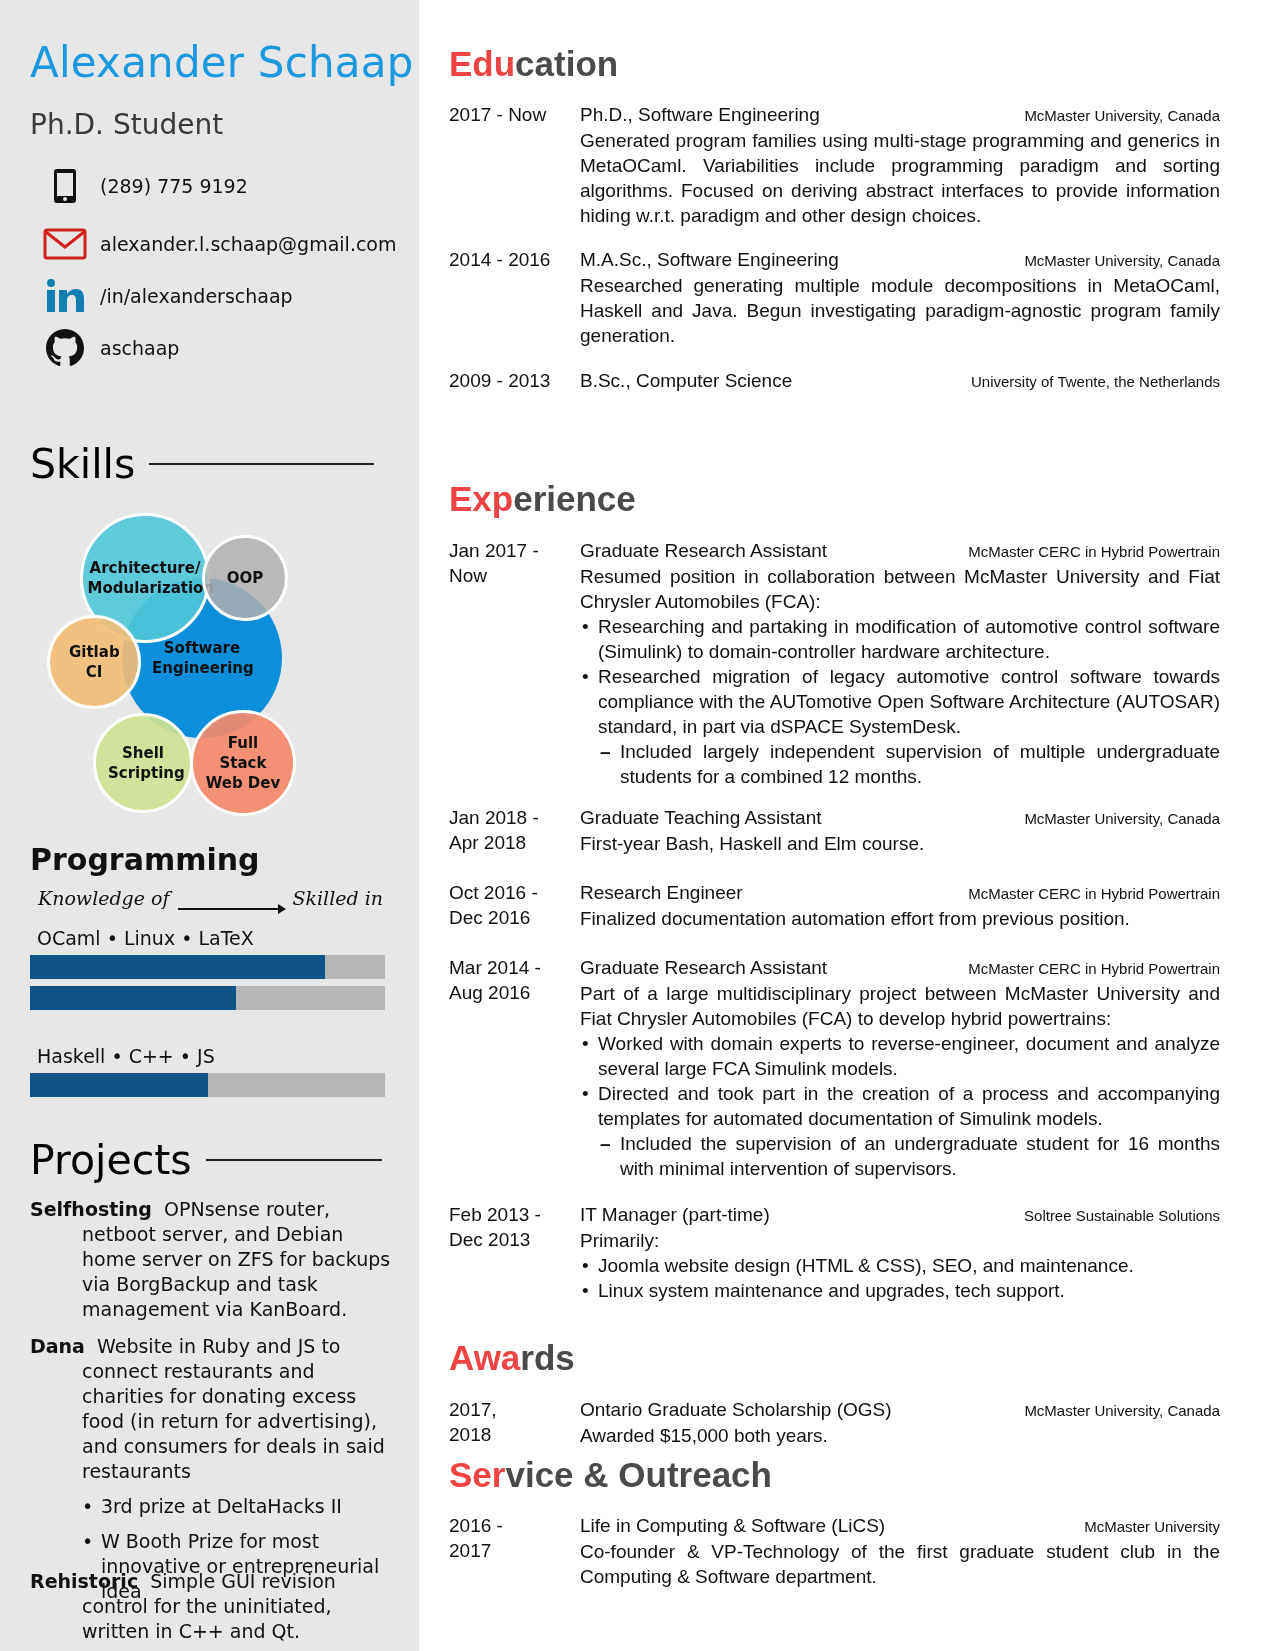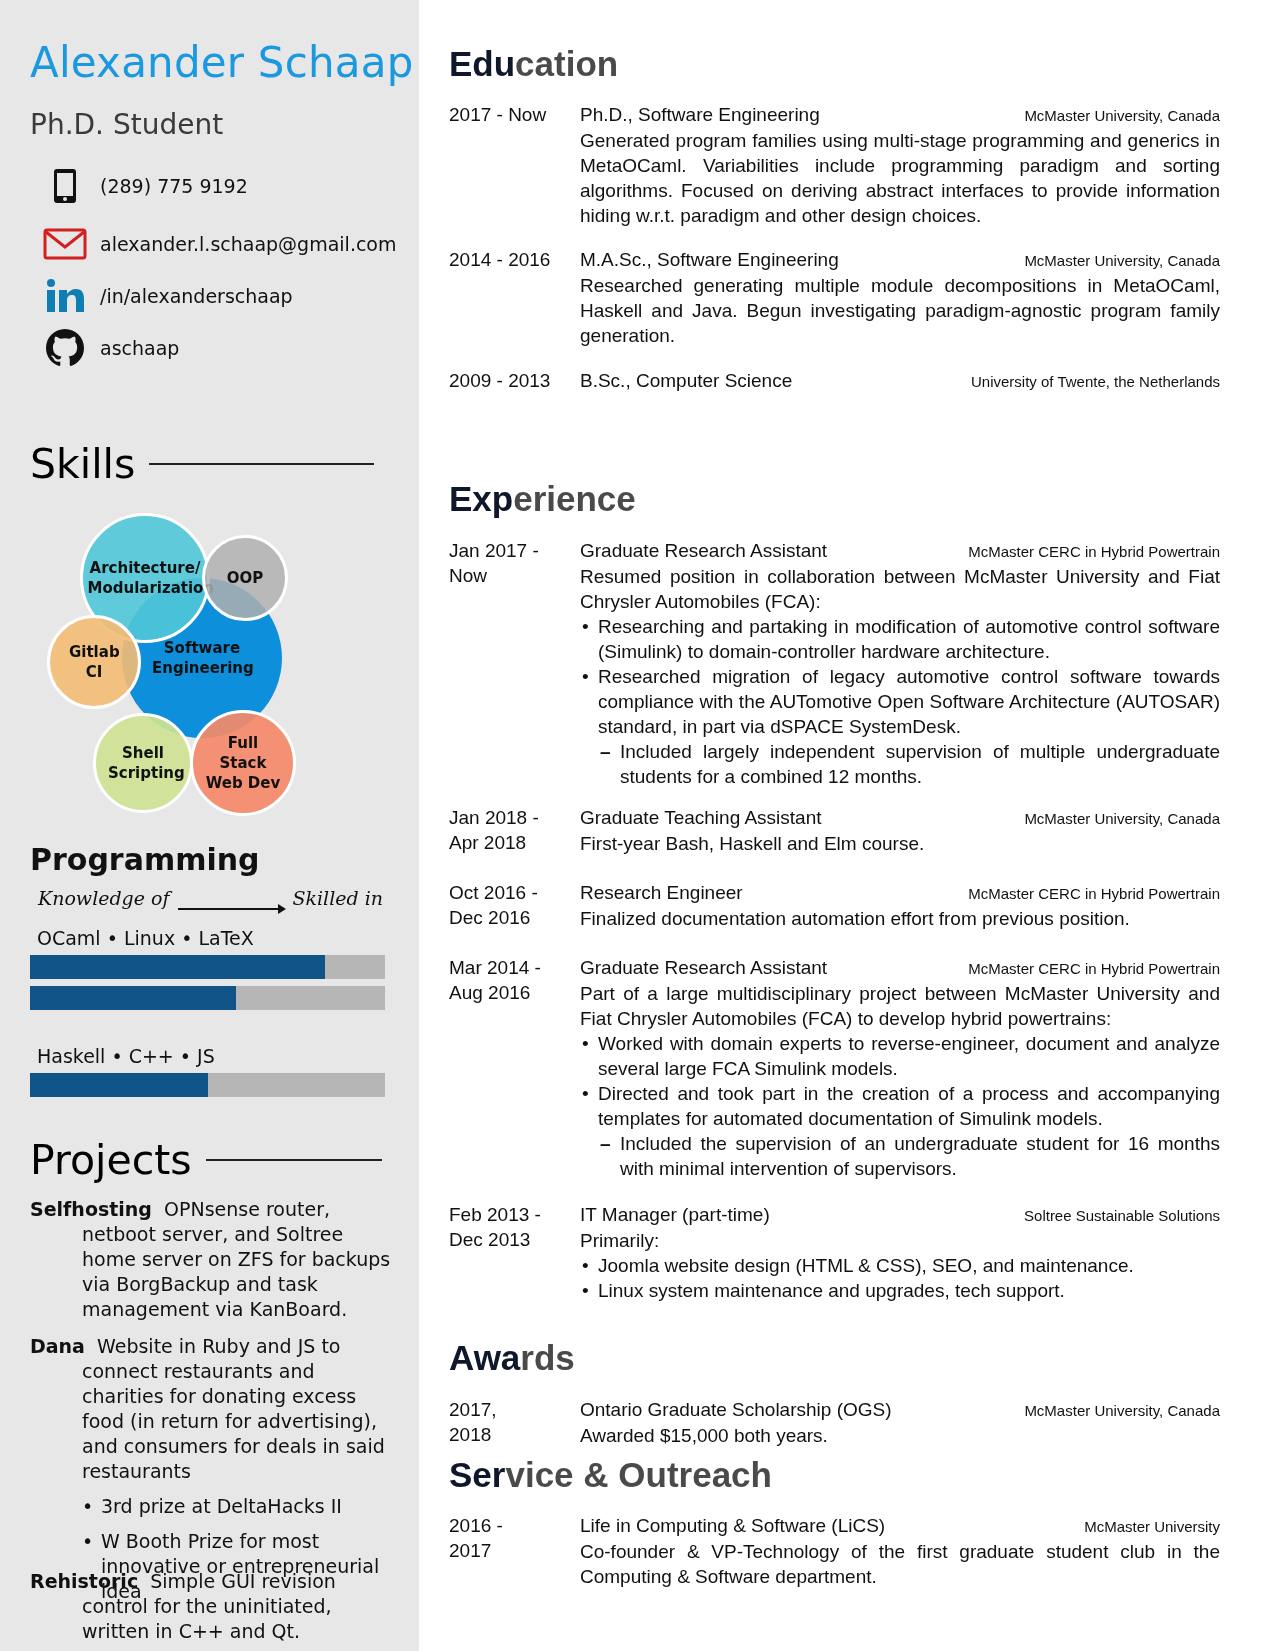--- a/index.html
+++ b/index.html
@@ -23,21 +23,21 @@
   .skill-row .lbl{font-size:19px;margin-left:7px;height:28px;line-height:28px}
   .bar{height:24px;background:#b6b6b6;position:relative;margin-top:3px}
   .bar .fill{position:absolute;left:0;top:0;bottom:0;background:#105387}
   .proj{position:absolute;left:30px;width:372px;font-size:19px;line-height:25px;color:#111}
   .proj .pname{font-weight:bold}
   .proj .pdesc{padding-left:52px;text-indent:-52px}
   .proj ul{list-style:none;margin:10px 0 0 52px}
   .proj li{position:relative;padding-left:19px;margin-bottom:10px}
   .proj li:before{content:"•";position:absolute;left:0}
   .h2{position:absolute;left:449px;font-size:35px;font-weight:bold;color:#4a4a4a;font-family:"Liberation Sans","DejaVu Sans",sans-serif}
-  .h2 .acc{color:#0f172a}
+  .h2 .acc{color:#ef4444}
   .entry{position:absolute;left:449px;width:770px;font-size:19px;line-height:25px;color:#111;font-family:"Liberation Sans","DejaVu Sans",sans-serif}
   .entry .date{position:absolute;left:0;top:0;width:125px}
   .entry .body{margin-left:131px;width:640px}
   .entry .hd{display:flex;justify-content:space-between;align-items:baseline}
   .entry .role{font-weight:normal}
   .entry .org{font-size:15px}
   .entry .desc{text-align:justify}
   .entry ul{list-style:none}
   .entry ul li{position:relative;padding-left:18px;text-align:justify}
   .entry ul li:before{content:"•";position:absolute;left:2px}
@@ -138,21 +138,21 @@
         <div class="fill" style="width:50%"></div>
       </div>
   </div>
 
   <div class="sechead" style="top:1136px">
     <span>Projects</span>
     <span class="rule" style="width:176px"></span>
   </div>
 
   <div class="proj" style="top:1197px">
-    <div class="pdesc"><span class="pname">Selfhosting</span>&nbsp; <span>OPNsense router, netboot server, and Soltree home server on ZFS for backups via BorgBackup and task management via KanBoard.</span></div>
+    <div class="pdesc"><span class="pname">Selfhosting</span>&nbsp; <span>OPNsense router, netboot server, and Debian home server on ZFS for backups via BorgBackup and task management via KanBoard.</span></div>
   </div>
   <div class="proj" style="top:1334px">
     <div class="pdesc"><span class="pname">Dana</span>&nbsp; <span>Website in Ruby and JS to connect restaurants and charities for donating excess food (in return for advertising), and consumers for deals in said restaurants</span></div>
     <ul>
       <li>3rd prize at DeltaHacks II</li>
       <li>W Booth Prize for most innovative or entrepreneurial idea</li>
     </ul>
   </div>
   <div class="proj" style="top:1569px">
     <div class="pdesc"><span class="pname">Rehistoric</span>&nbsp; <span>Simple GUI revision control for the uninitiated, written in C++ and Qt.</span></div>

